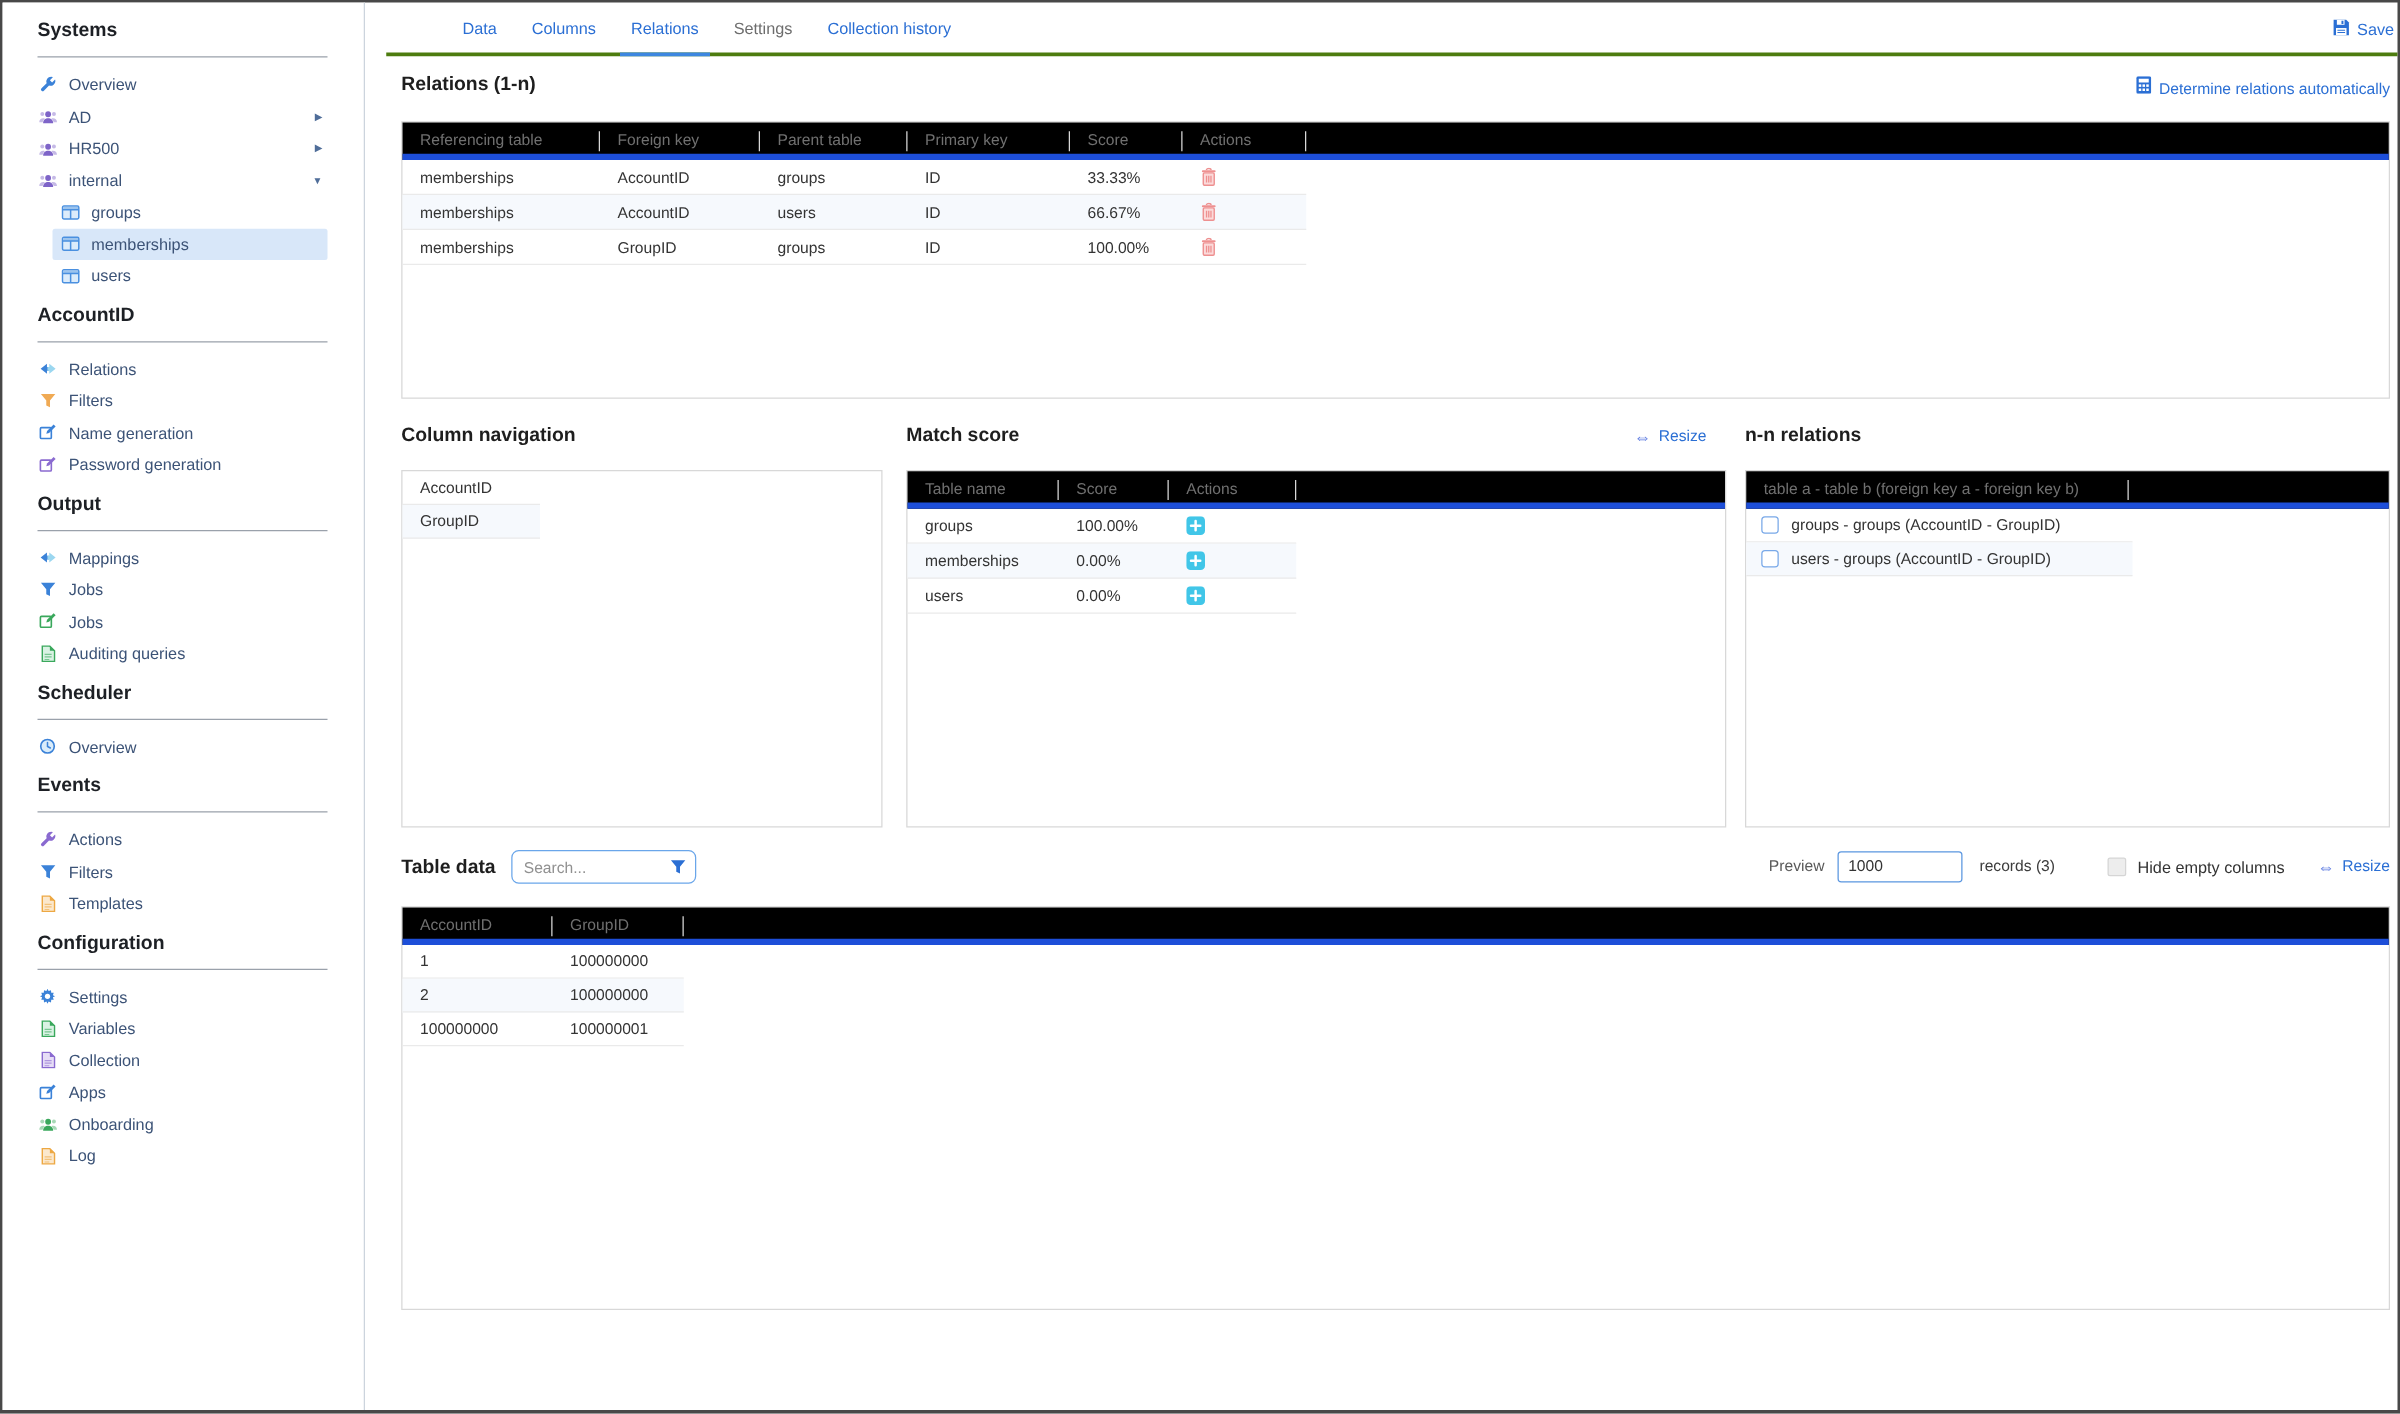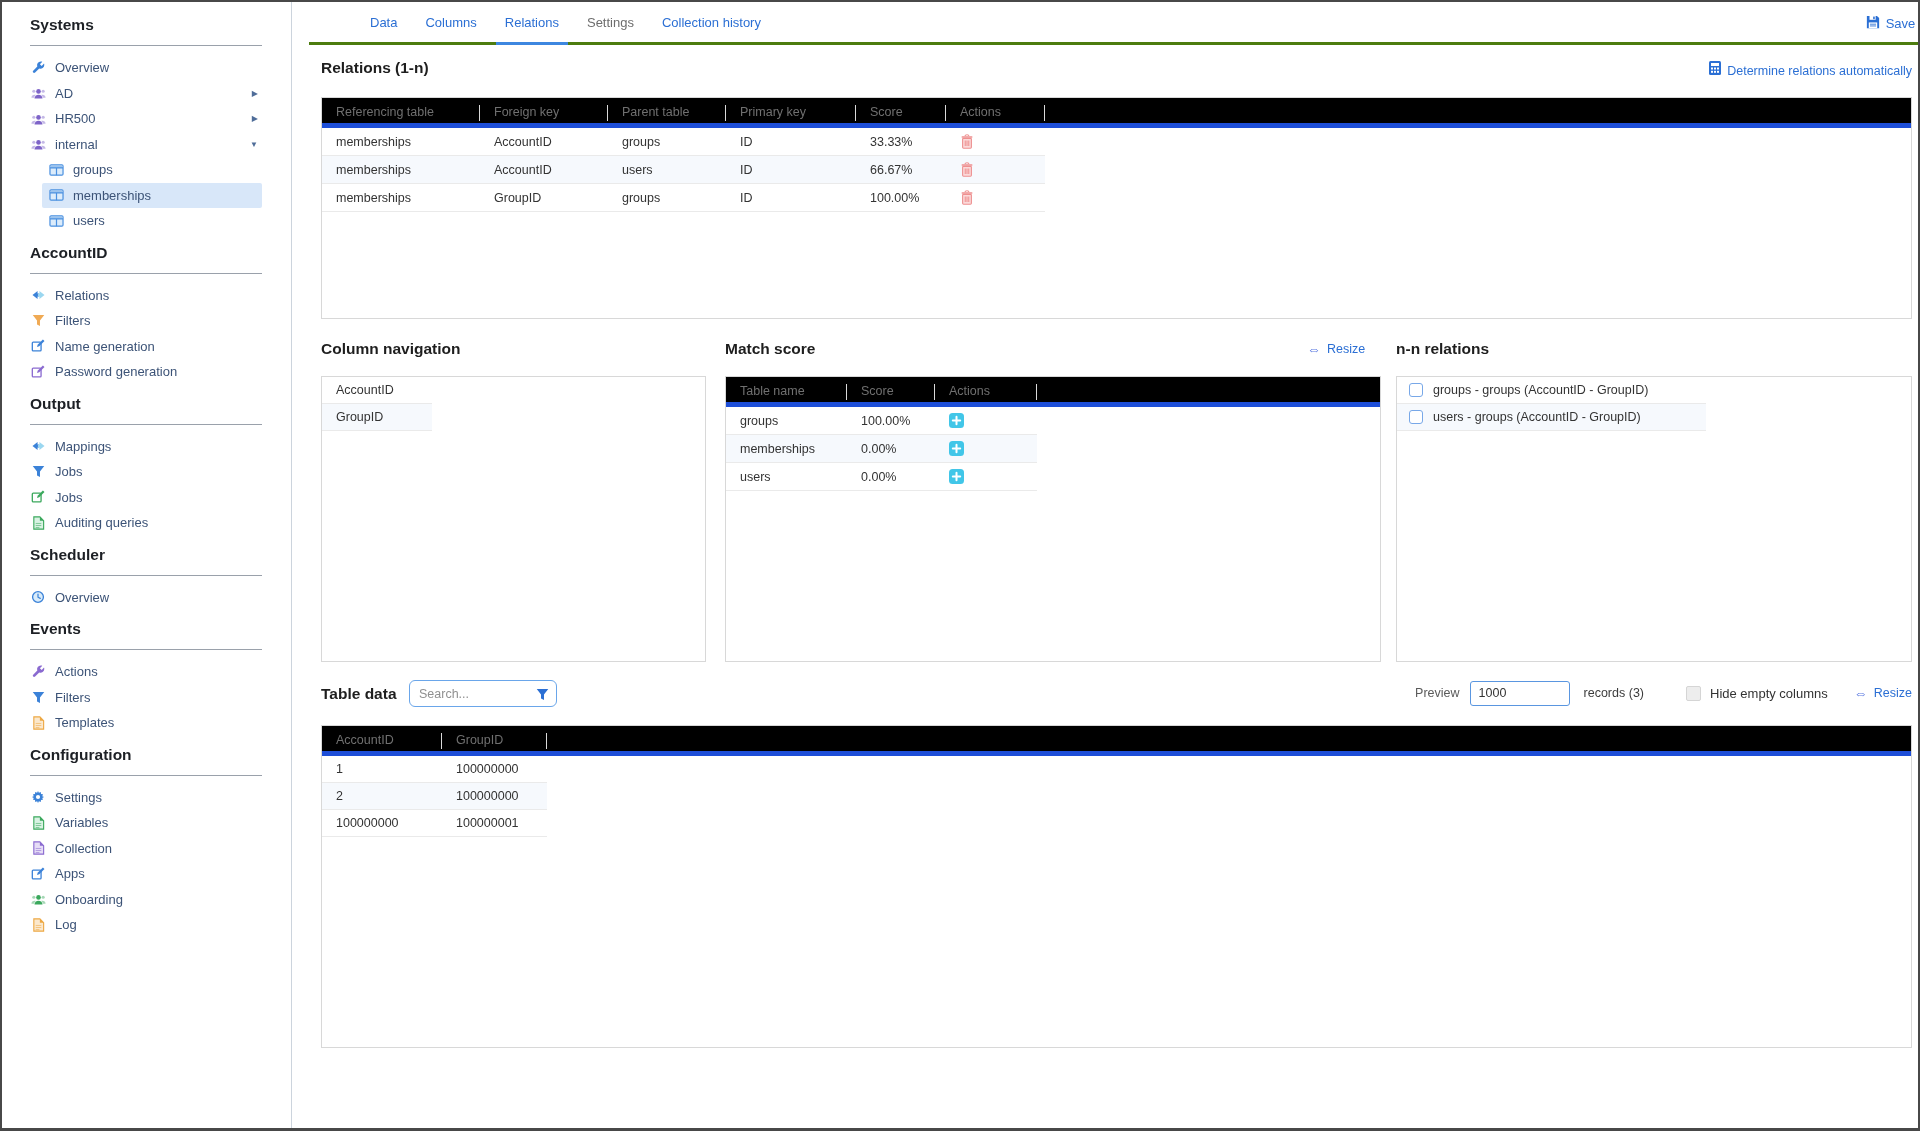--- a/index.html
+++ b/index.html
@@ -544,20 +544,23 @@
                 <rect width="15" height="15" rx="3.5" fill="#41c6e8"></rect>
                 <path d="M7.5 3.8v7.4M3.8 7.5h7.4" stroke="#fff" stroke-width="2" stroke-linecap="round"></path>
               </svg>
             </button>
           </div>
       </div>
     </section>
 
     <h1 class="h-title" style="left:1103px; top:338px;">n-n relations</h1>
     <section class="panel p-nn">
+      <div class="thead">
+          <div class="th c0">table a - table b (foreign key a - foreign key b)</div>
+        </div>
       <div class="trow">
         <span class="cb-blue"></span>
         <span>groups - groups (AccountID - GroupID)</span>
       </div>
       <div class="trow alt">
         <span class="cb-blue"></span>
         <span>users - groups (AccountID - GroupID)</span>
       </div>
     </section>
 

